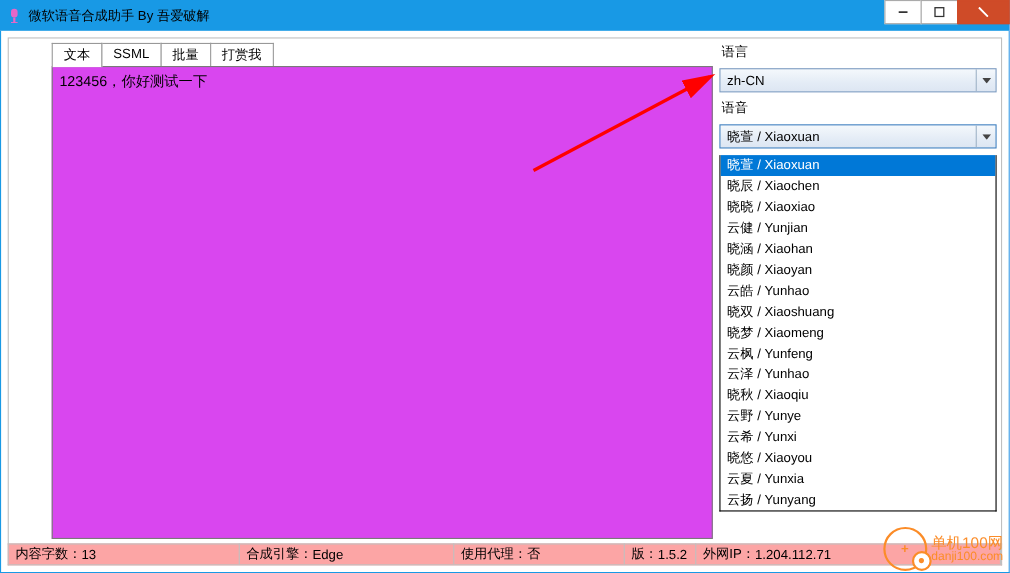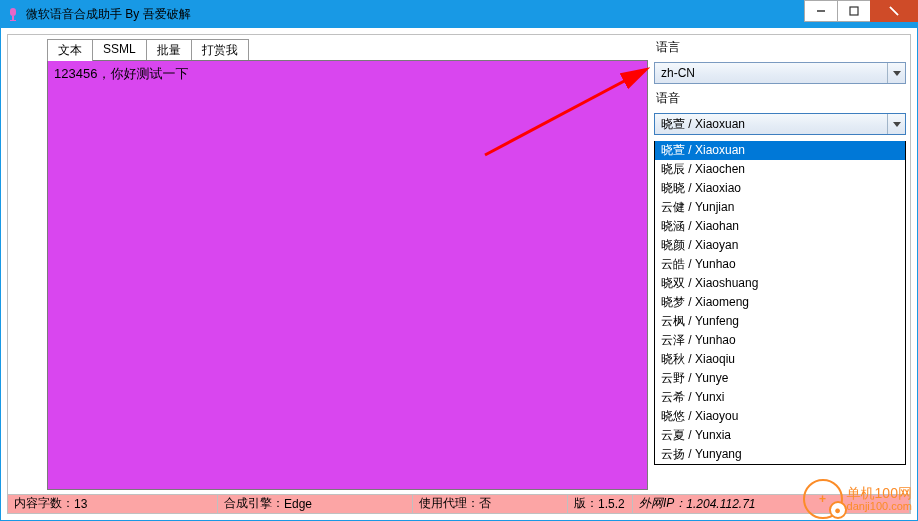--- a/index.html
+++ b/index.html
@@ -27,21 +27,21 @@
   .combo { position:relative; border:1px solid #7a9ac0; background: linear-gradient(#f4f8fc, #e4ecf6 60%, #dde6f2); height:22px; display:flex; align-items:center; padding: 0 20px 0 6px; }
   .combo .arrow { position:absolute; right:0; top:0; width:18px; height:100%; display:flex; align-items:center; justify-content:center; border-left:1px solid #a0b4c8;}
   .combo.hl { border-color:#3d7ebf; }
   
   .dropdown { border:1px solid #000; border-top:none; background:#fff; max-height: 342px; overflow:hidden; }
   .dropitem { padding: 2px 6px; font-size:12px; line-height:15px; cursor:default;}
   .dropitem.sel { background:#0078d7; color:#fff; }
   
   .statusbar { height: 20px; border:1px solid #c0c0c0; border-top:none; margin-top:-1px; display:flex; font-size:12px; background:#fca5a5; }
   .statusbar > div { padding: 0 6px; border-right:1px solid #c0c0c0; height:100%; display:flex; align-items:center; }
-  .statusbar > div.flex { flex:1;font-style:italic; }
+  .statusbar > div.flex { flex:1; }
   
   .red-arrow { position:absolute; pointer-events:none; }
   
   .watermark { position:absolute; right: 6px; bottom: 2px; display:flex; align-items:center; gap:4px; }
   .wm-circ { width:40px; height:40px; border:2px solid #fb8c28; border-radius:50%; display:flex; align-items:center; justify-content:center; color:#fb8c28; font-weight:bold; font-size:20px; position:relative;}
   .wm-text { color:#fb8c28; font-size:14px; line-height:14px;}
   .wm-sub { color:#fb8c28; font-size:11px; }
 </style>
 </head>
 <body>

